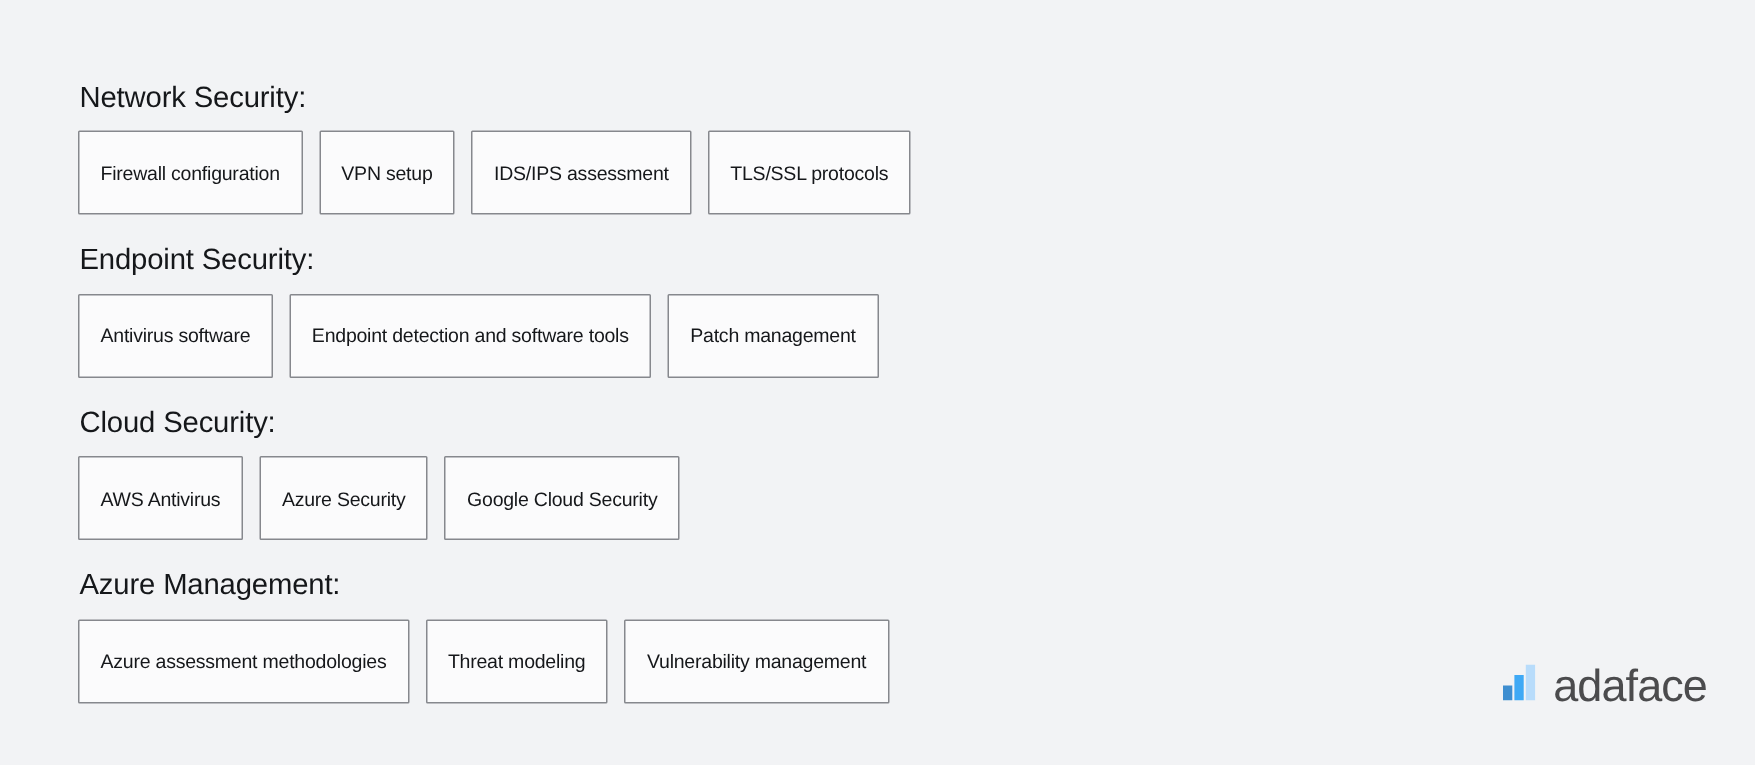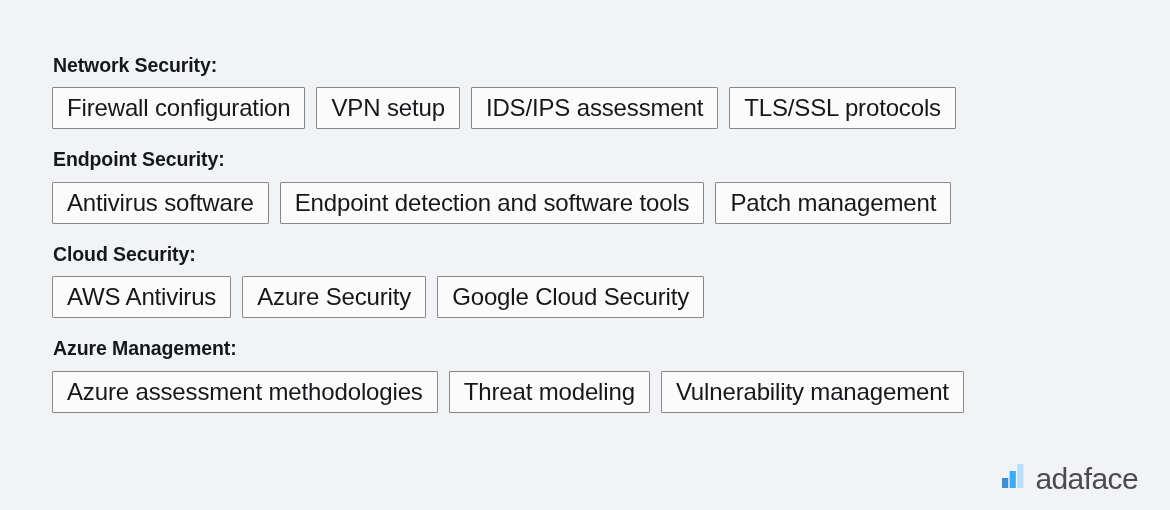--- a/index.html
+++ b/index.html
@@ -22,50 +22,50 @@
     padding: 55px 0 0 52px;
   }
   .section {
     margin-bottom: 20px;
   }
   .section:last-of-type {
     margin-bottom: 0;
   }
   .section-heading {
     font-size: 19.5px;
-    font-weight: bold;
+    font-weight: normal;
     color: #15171a;
     letter-spacing: -0.1px;
     margin: 0 0 11px 1px;
     line-height: 1.1;
   }
   .tag-row {
     display: flex;
     flex-wrap: wrap;
     gap: 11px;
   }
   .tag {
     display: inline-flex;
     align-items: center;
-    height: 42px;
+    height: 56px;
     box-sizing: border-box;
     padding: 0 14px;
     background: #fbfbfc;
     border: 1px solid #86888d;
     border-radius: 1px;
-    font-size: 24px;
+    font-size: 13px;
     color: #15171a;
     line-height: 1;
     white-space: nowrap;
     letter-spacing: -0.15px;
   }
   .logo {
     position: absolute;
     right: 32px;
-    bottom: 18px;
+    bottom: 39px;
     display: flex;
     align-items: flex-end;
     gap: 9px;
   }
   .logo-mark {
     display: block;
     width: 24px;
     height: 24px;
     margin-bottom: 4px;
   }

